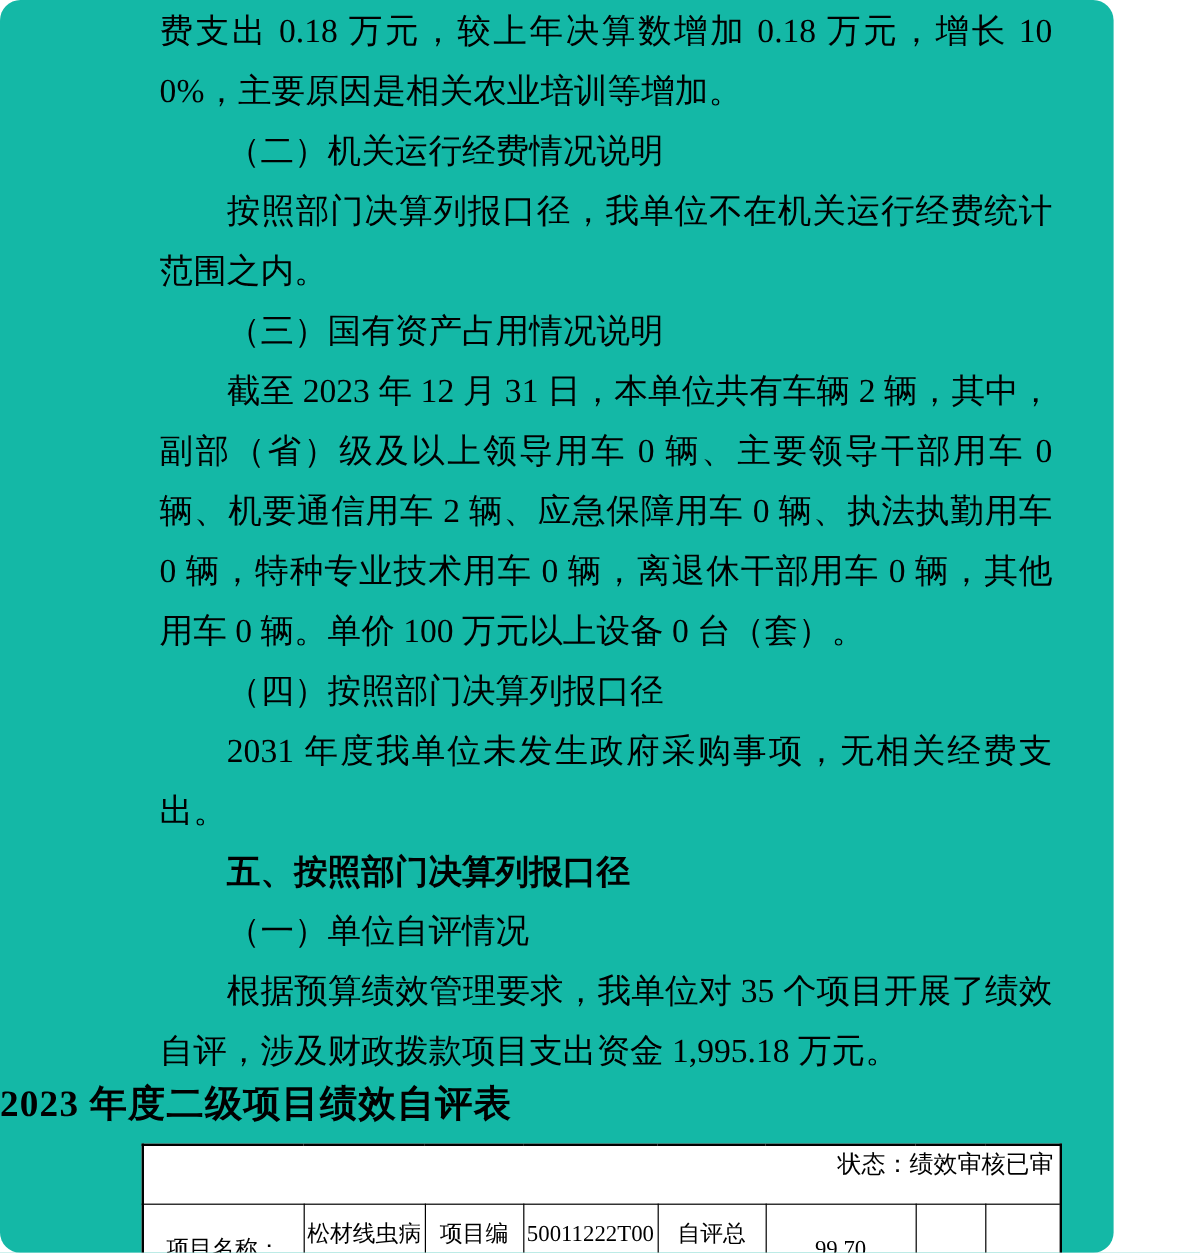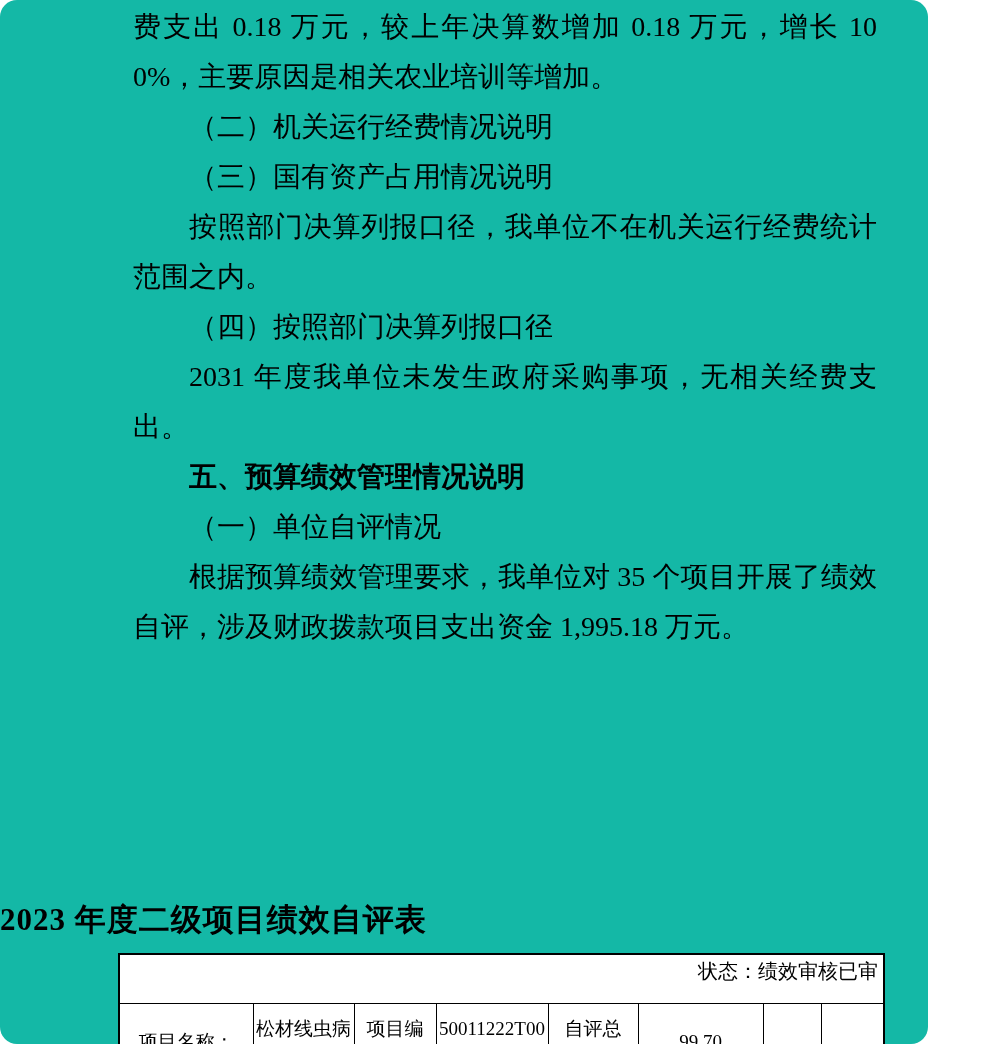--- a/index.html
+++ b/index.html
@@ -76,25 +76,26 @@
   tr.data-row td { height: 72px; }
 </style>
 </head>
 <body>
 
 <div class="page">
 
   <div class="doc-body">
     <p>费支出 0.18 万元，较上年决算数增加 0.18 万元，增长 100%，主要原因是相关农业培训等增加。</p>
     <p class="p-indent">（二）机关运行经费情况说明</p>
+    <p class="p-indent">按照部门决算列报口径，我单位不在机关运行经费统计范围之内。</p>
     <p class="p-indent">（三）国有资产占用情况说明</p>
-    <p class="p-indent">按照部门决算列报口径，我单位不在机关运行经费统计范围之内。</p>
+    <p class="p-indent">截至 2023 年 12 月 31 日，本单位共有车辆 2 辆，其中，副部（省）级及以上领导用车 0 辆、主要领导干部用车 0 辆、机要通信用车 2 辆、应急保障用车 0 辆、执法执勤用车 0 辆，特种专业技术用车 0 辆，离退休干部用车 0 辆，其他用车 0 辆。单价 100 万元以上设备 0 台（套）。</p>
     <p class="p-indent">（四）按照部门决算列报口径</p>
     <p class="p-indent">2031 年度我单位未发生政府采购事项，无相关经费支出。</p>
-    <p class="p-indent p-bold-sans">五、预算绩效管理情况说明</p>
+    <p class="p-indent p-bold-sans">五、按照部门决算列报口径</p>
     <p class="p-indent">（一）单位自评情况</p>
     <p class="p-indent">根据预算绩效管理要求，我单位对 35 个项目开展了绩效自评，涉及财政拨款项目支出资金 1,995.18 万元。</p>
   </div>
 
   <h1 class="table-title">2023 年度二级项目绩效自评表</h1>
 
   <table class="eval-table">
     <colgroup>
       <col style="width:134px">
       <col style="width:101px">

